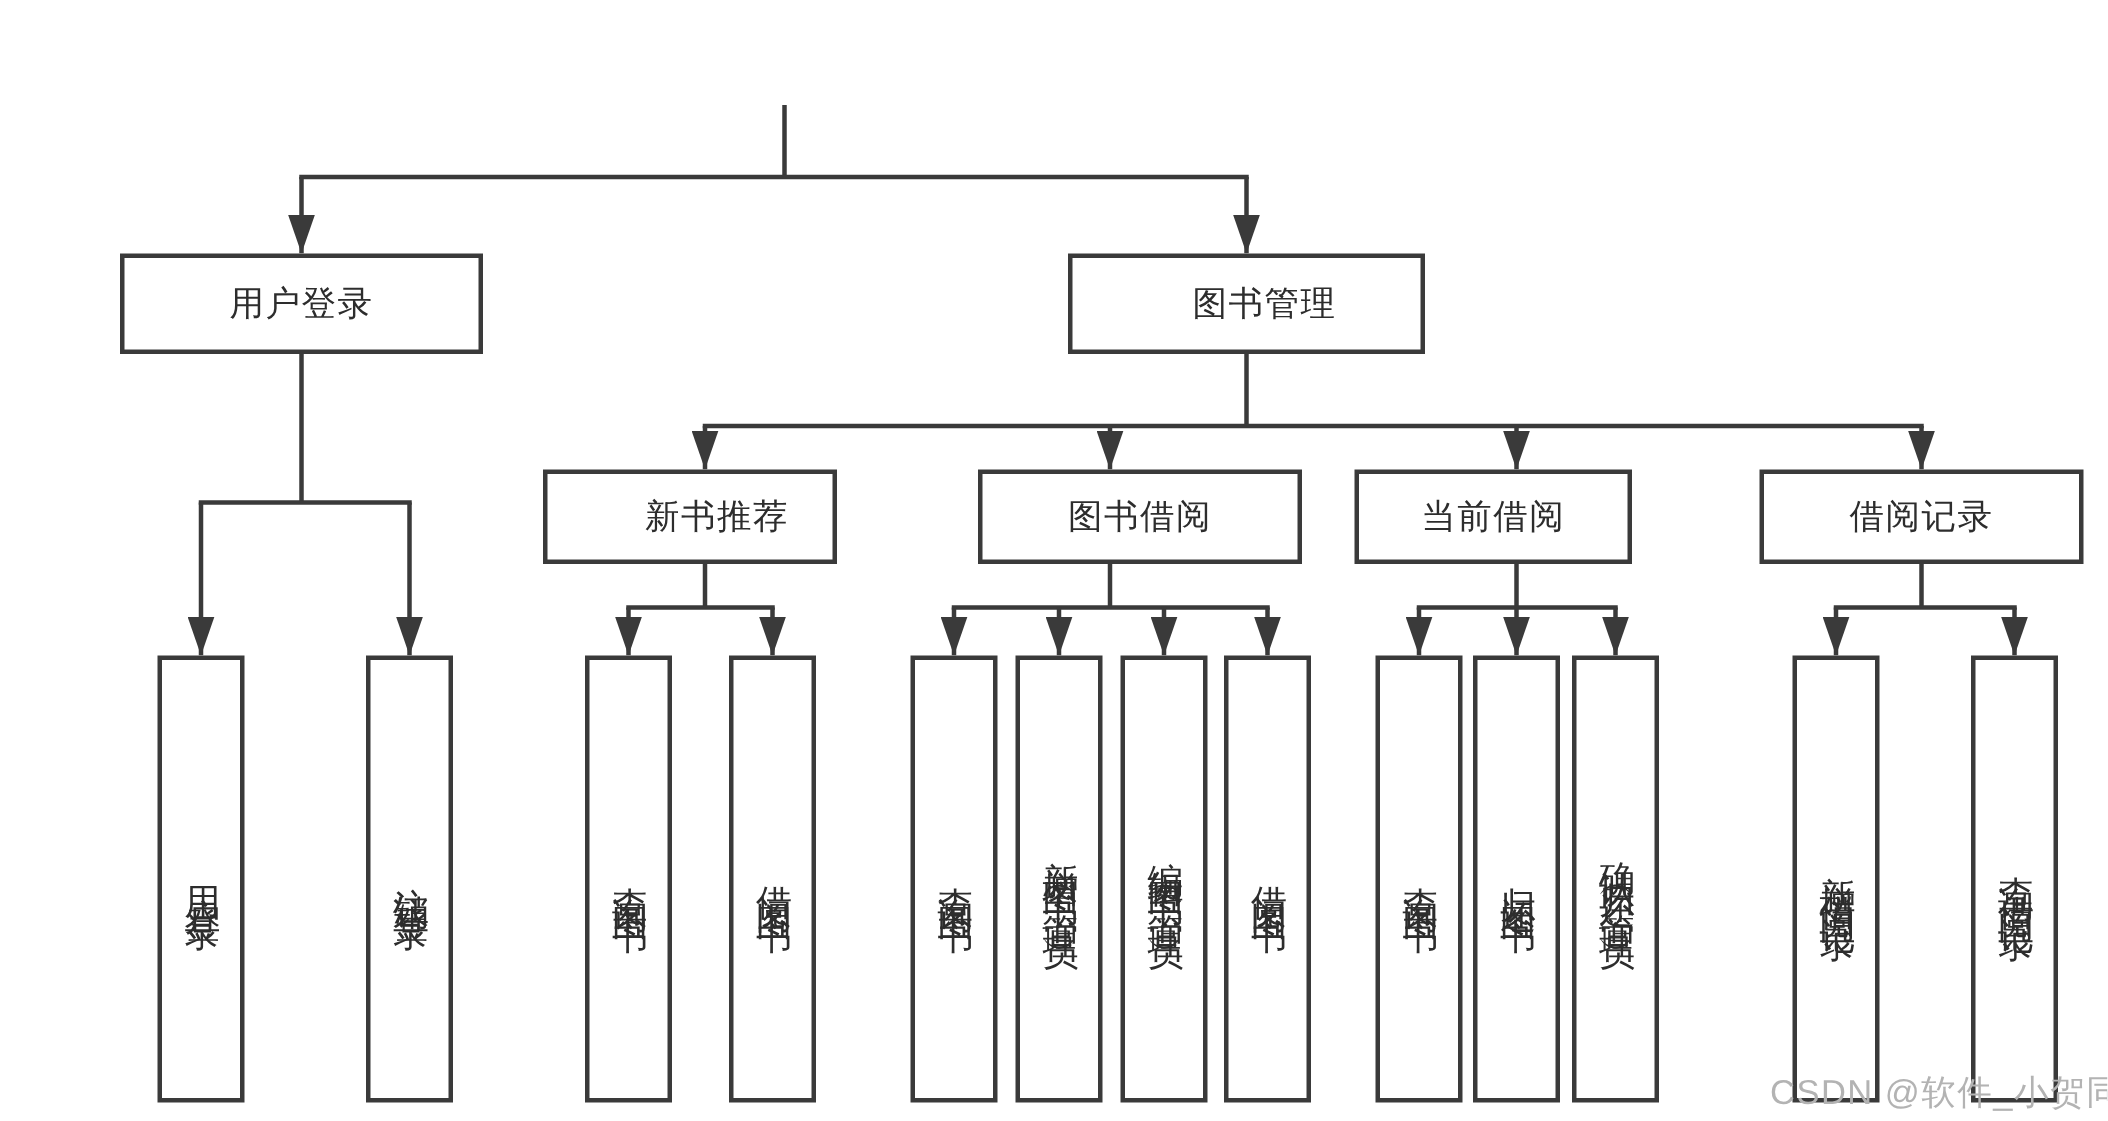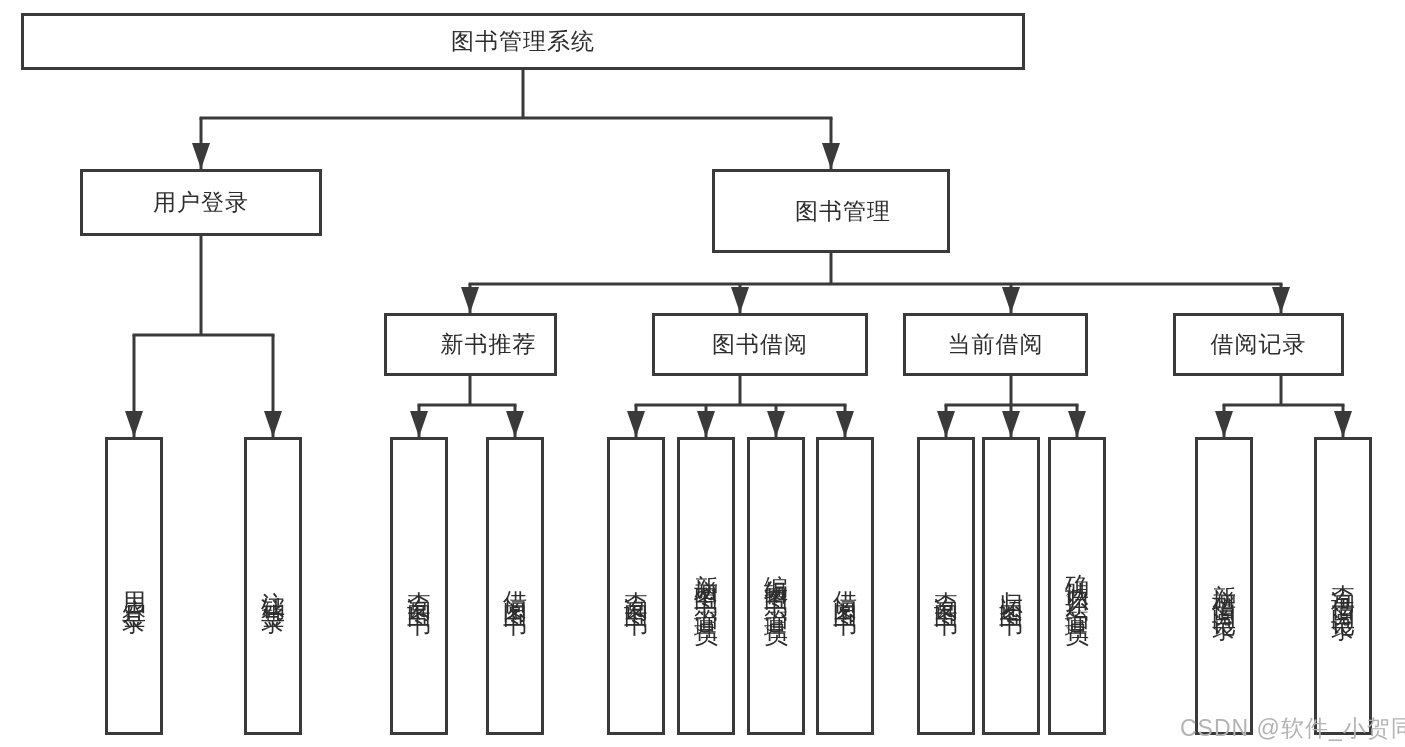--- a/index.html
+++ b/index.html
@@ -74,29 +74,28 @@
       <path d="M1011,405 V437" marker-end="url(#ah)"></path>
       <path d="M1077,405 V437" marker-end="url(#ah)"></path>
 
       <path d="M1281,376 V405"></path>
       <path d="M1222.5,405 H1344.5"></path>
       <path d="M1224,405 V437" marker-end="url(#ah)"></path>
       <path d="M1343,405 V437" marker-end="url(#ah)"></path>
     </g>
   </svg>
 
-  <div class="box hbox" style="left:21px; top:13px; width:1004px; height:57px;">图书管理系统</div>
 
   <div class="box hbox" style="left:80px; top:169px; width:242px; height:67px;">用户登录</div>
-  <div class="box hbox" style="left:712px; top:169px; width:238px; height:84px;padding-left:24px;">图书管理</div>
+  <div class="box hbox" style="left:712px; top:169px; width:238px; height:67px;padding-left:24px;">图书管理</div>
 
-  <div class="box hbox" style="left:384px; top:313px; width:173px; height:63px;padding-left:36px;">新书推荐</div>
+  <div class="box hbox" style="left:362px; top:313px; width:196px; height:63px;padding-left:36px;">新书推荐</div>
   <div class="box hbox" style="left:652px; top:313px; width:216px; height:63px;">图书借阅</div>
   <div class="box hbox" style="left:903px; top:313px; width:185px; height:63px;">当前借阅</div>
-  <div class="box hbox" style="left:1173px; top:313px; width:171px; height:63px;">借阅记录</div>
+  <div class="box hbox" style="left:1173px; top:313px; width:216px; height:63px;">借阅记录</div>
 
   <div class="box vbox" style="left:105px; top:437px; width:58px; height:298px;">用户登录</div>
   <div class="box vbox" style="left:244px; top:437px; width:58px; height:298px;">注销登录</div>
 
   <div class="box vbox" style="left:390px; top:437px; width:58px; height:298px;">查询图书</div>
   <div class="box vbox" style="left:486px; top:437px; width:58px; height:298px;">借阅图书</div>
 
   <div class="box vbox" style="left:607px; top:437px; width:58px; height:298px;">查询图书</div>
   <div class="box vbox" style="left:677px; top:437px; width:58px; height:298px;">新增图书（管理员）</div>
   <div class="box vbox" style="left:747px; top:437px; width:58px; height:298px;">编辑图书（管理员）</div>

